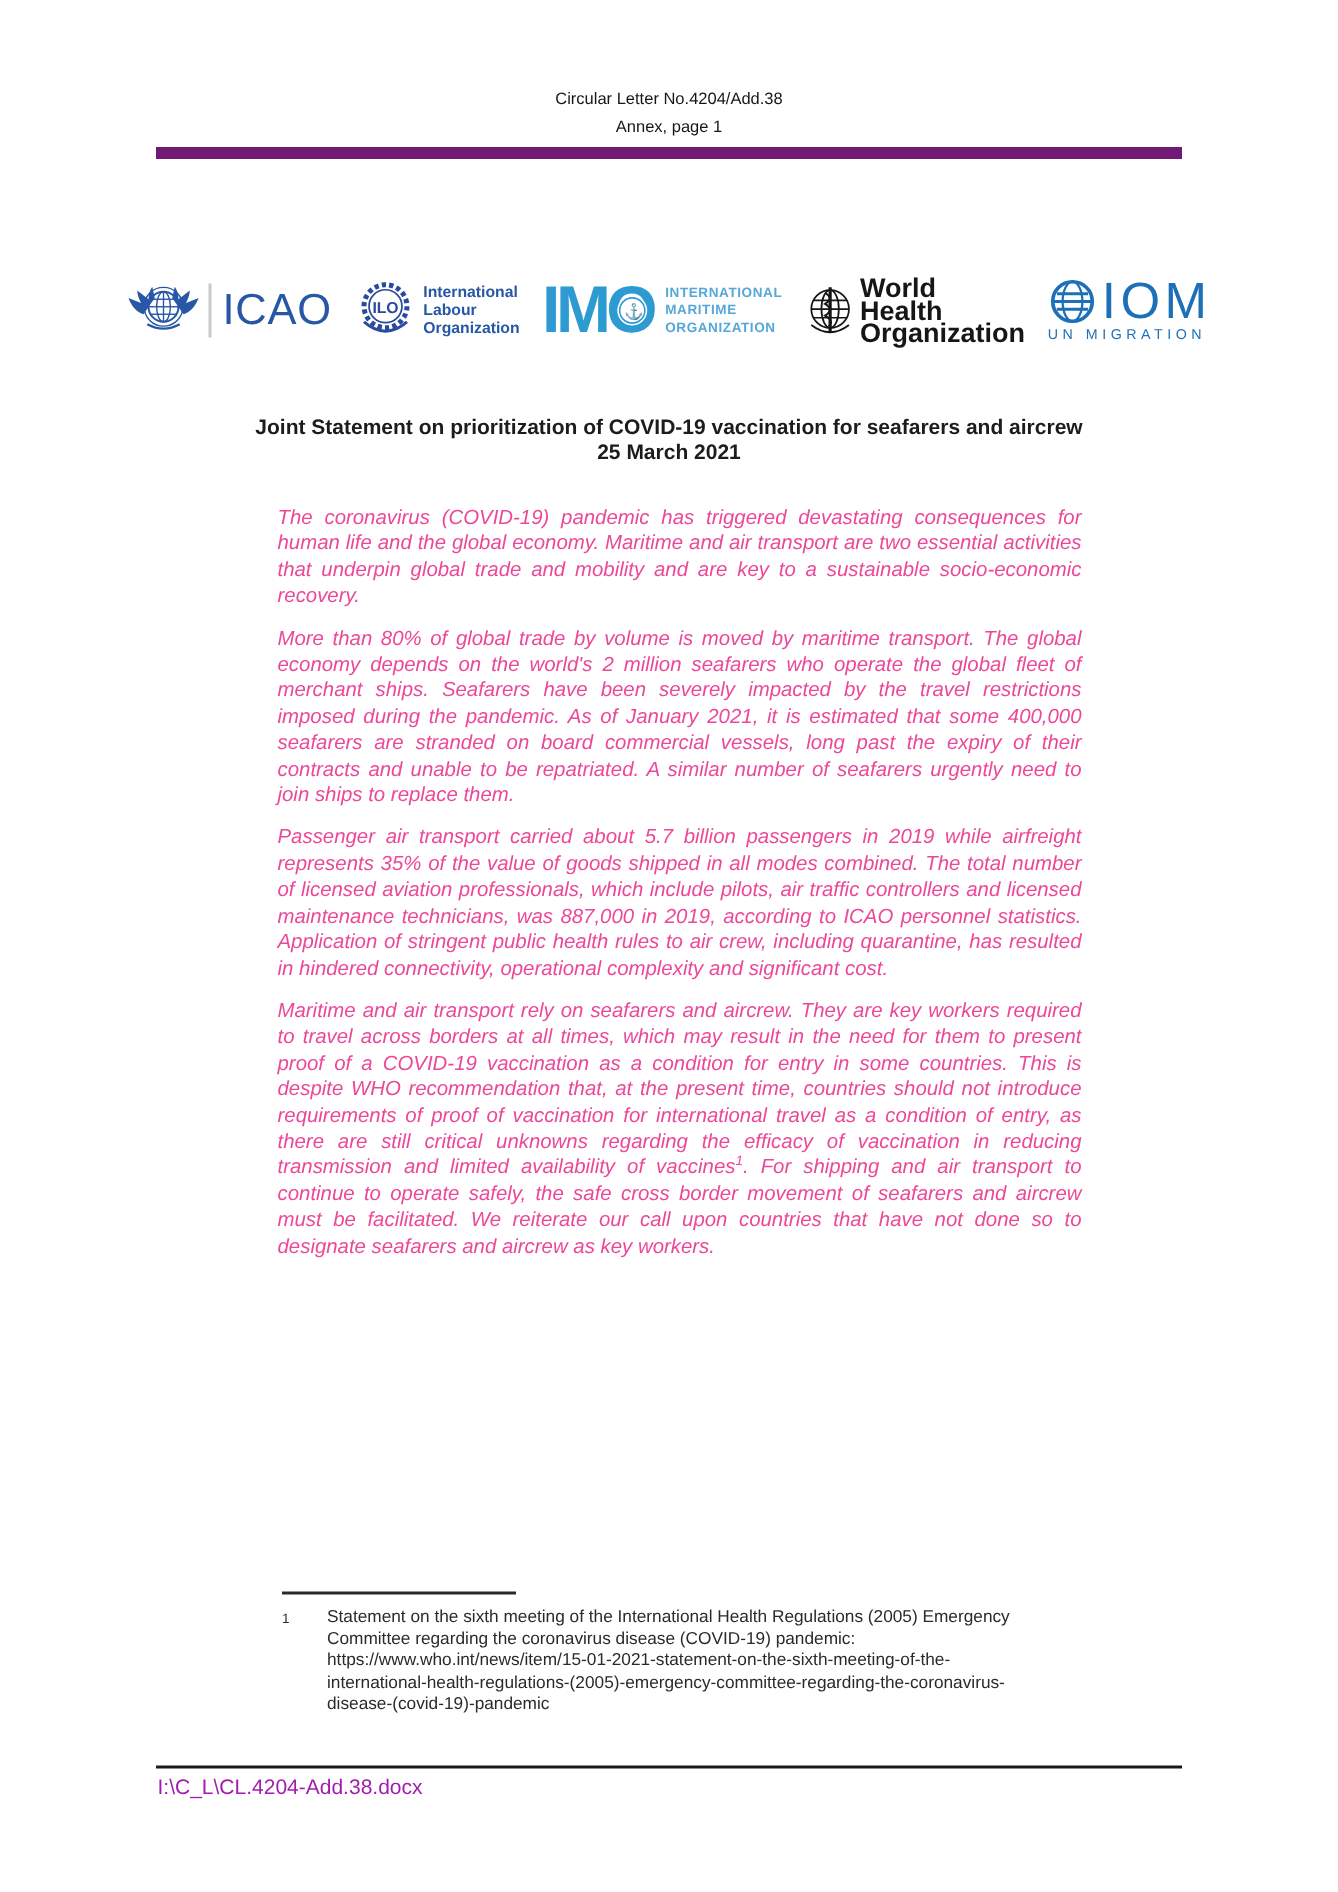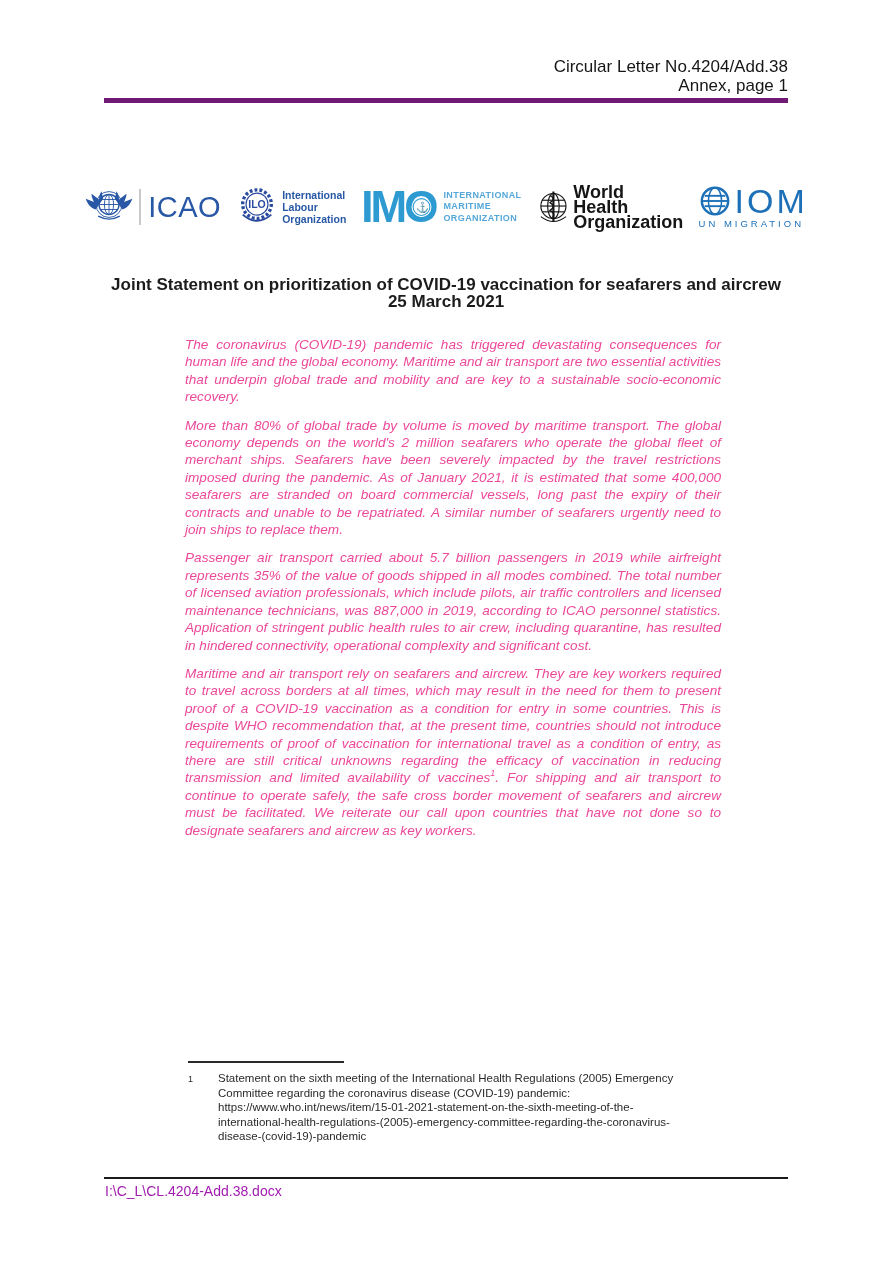--- a/index.html
+++ b/index.html
@@ -4,22 +4,22 @@
 <style>
   html,body { margin:0; padding:0; background:#ffffff; }
   .page {
     position:relative; width:892px; height:1261px; margin:0 auto;
     background:#ffffff; color:#1c1c1c;
     font-family:"Liberation Sans", sans-serif; overflow:hidden;
   }
   
   .header {
     position:absolute; top:57px; left:104px; width:684px;
-    text-align:right; font-size:17px; line-height:19px; color:#161616;
-    border-bottom:5px solid #701a75; padding-bottom:3px;
+    text-align:center; font-size:11px; line-height:19px; color:#161616;
+    border-bottom:8px solid #701a75; padding-bottom:3px;
   }
   
   .annex {
     position:absolute; top:120px; left:0; width:100%;
     text-align:center; font-weight:bold; font-size:15px; letter-spacing:0.3px;
   }
   
   .logos {
     position:absolute; top:180px; left:104px; width:684px; height:54px;
     display:flex; align-items:center; justify-content:center; gap:15px;
@@ -34,21 +34,21 @@
   .imo-text { font-size:9px; font-weight:700; color:#54a7d8; line-height:11.5px;
               letter-spacing:0.4px; margin-left:8px; }
   .who-text { font-size:18px; font-weight:700; color:#161616; line-height:15px; margin-left:4px; }
   .logo-iom { display:flex; flex-direction:column; align-items:flex-start; }
   .iom-top { display:flex; align-items:center; gap:4px; }
   .iom-word { font-size:34px; font-weight:500; color:#1d70b8; letter-spacing:3px; line-height:32px; }
   .iom-sub { font-size:9.5px; color:#1d70b8; letter-spacing:3px; margin-top:1px; }
   
   .title {
     position:absolute; top:276px; left:0; width:100%;
-    text-align:center; font-weight:bold; font-size:17px; line-height:17px;
+    text-align:center; font-weight:bold; font-size:14px; line-height:17px;
   }
   
   .body {
     position:absolute; top:336px; left:185px; width:536px;
     font-size:13.6px; line-height:17.4px; text-align:justify; color:#ec4899;font-style:italic;
   }
   .body p { margin:0 0 11px 0; }
   .body sup { font-size:9px; line-height:0; }
   
   .footnote-rule { position:absolute; top:1061px; left:188px; width:156px; border-top:2px solid #2a2a2a; }

